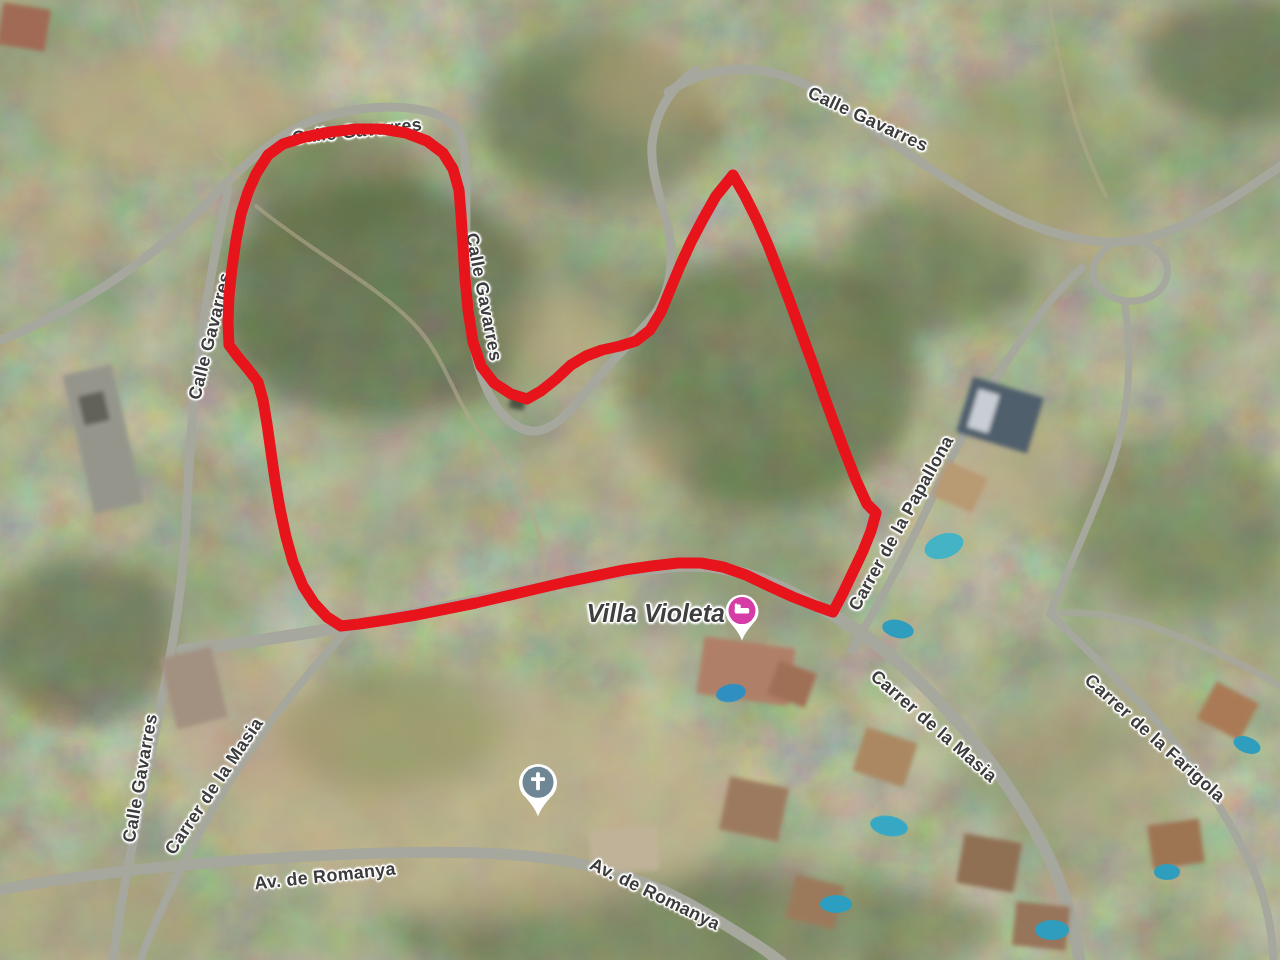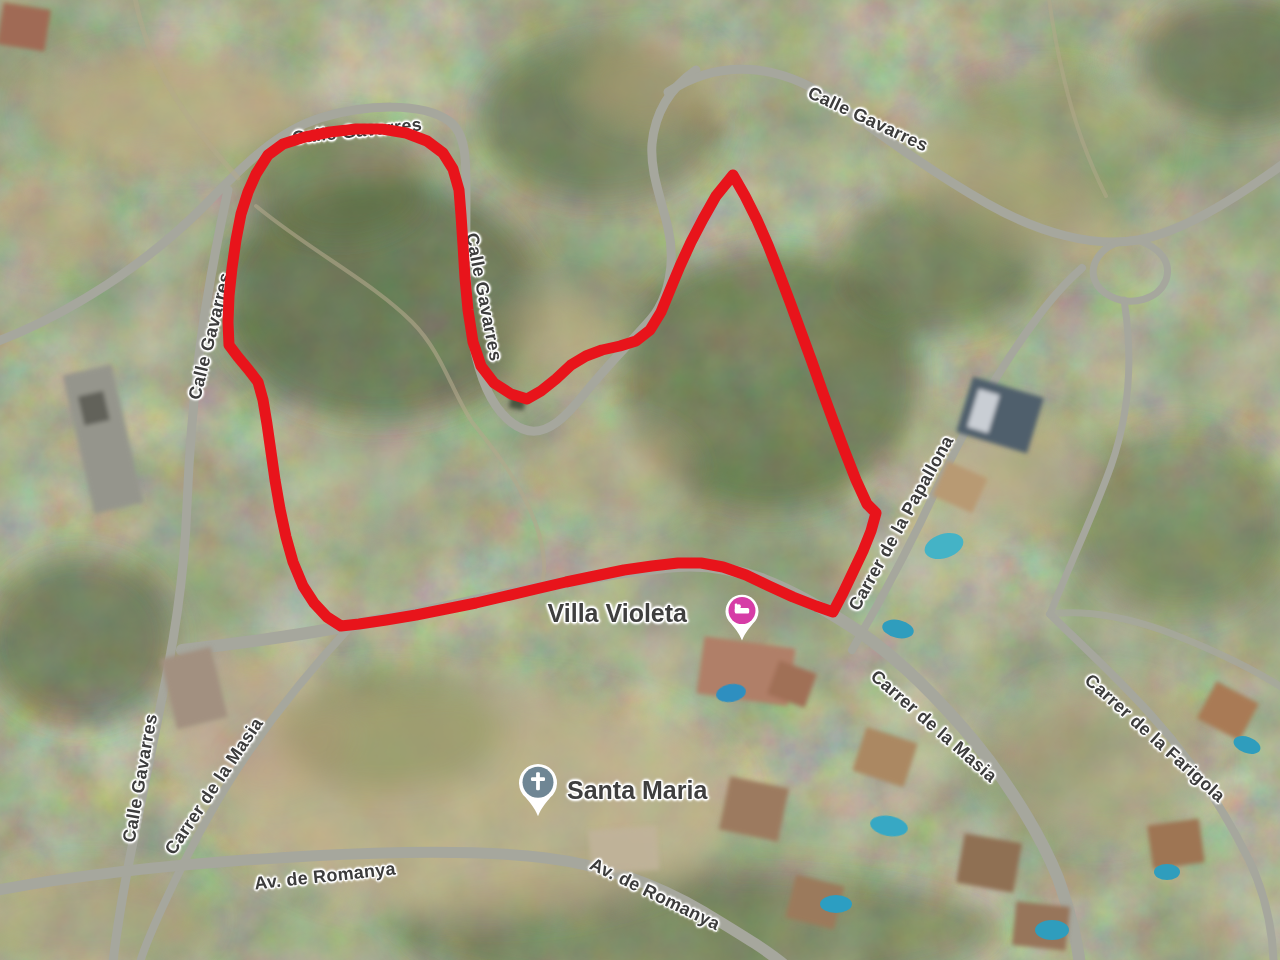--- a/index.html
+++ b/index.html
@@ -147,36 +147,35 @@
     <div class="road-label" style="left:1155px;top:738px;transform:translate(-50%,-50%) rotate(42deg);">Carrer de la Farigola</div>
 
     <div class="road-label" style="left:140px;top:778px;transform:translate(-50%,-50%) rotate(-80deg);">Calle Gavarres</div>
 
     <div class="road-label" style="left:214px;top:786px;transform:translate(-50%,-50%) rotate(-56deg);">Carrer de la Masia</div>
 
     <div class="road-label" style="left:325px;top:876px;transform:translate(-50%,-50%) rotate(-6deg);">Av. de Romanya</div>
 
     <div class="road-label" style="left:655px;top:894px;transform:translate(-50%,-50%) rotate(26deg);">Av. de Romanya</div>
 
-    <div class="place-label" style="left:687px;top:613px;transform:translate(-100%,-50%);">Villa Violeta</div>
+    <div class="place-label" style="left:725px;top:613px;transform:translate(-100%,-50%);font-style:italic;">Villa Violeta</div>
 
     <div class="pin" style="left:742px;top:612px;transform:translate(-50%,-39%);">
       <svg width="44" height="56" viewBox="-22 -22 44 56">
         <path fill="#ffffff" d="M0,30 C-3,22 -8,17 -11,13 A16.5,16.5 0 1 1 11,13 C8,17 3,22 0,30 Z"></path>
         <circle cx="0" cy="0" r="13.5" fill="#d63ca6"></circle>
         <g fill="#ffffff">
           <rect x="-7.2" y="-7" width="2.6" height="9" rx="1"></rect>
           <circle cx="-3.2" cy="-4.2" r="2.1"></circle>
           <rect x="-7.2" y="-2.5" width="14.4" height="5.5" rx="1.5"></rect>
         </g>
       </svg>
     </div>
 
     <div class="place-label" style="left:567px;top:790px;transform:translate(0,-50%);">
-      <div>Santa Maria</div>
     </div>
 
     <div class="pin" style="left:538px;top:784px;transform:translate(-50%,-39%);">
       <svg width="48" height="62" viewBox="-24 -24 48 62">
         <path fill="#ffffff" d="M0,34 C-3.5,25 -9,19.5 -12.5,15 A19,19 0 1 1 12.5,15 C9,19.5 3.5,25 0,34 Z"></path>
         <circle cx="0" cy="0" r="15.5" fill="#6f8694"></circle>
         <g fill="#ffffff">
           <rect x="-1.9" y="-10" width="3.8" height="18" rx="1.2"></rect>
           <rect x="-7" y="-5" width="14" height="3.8" rx="1.2"></rect>
         </g>

